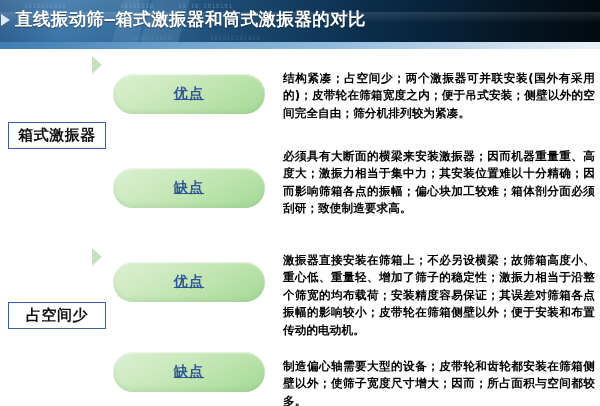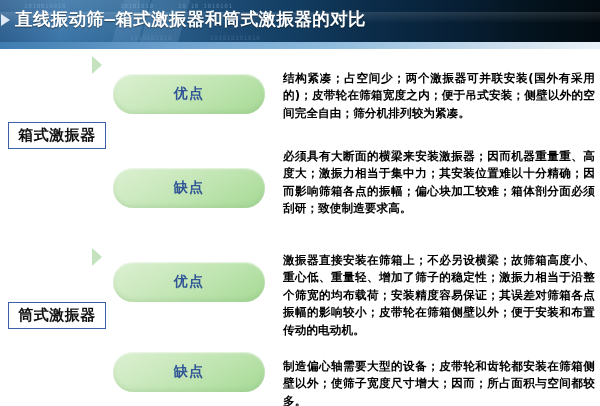--- a/index.html
+++ b/index.html
@@ -163,20 +163,21 @@
                 inset 0 -2px 4px rgba(120,170,110,0.25);
     display: flex;
     align-items: center;
     justify-content: center;
   }
   .pill span {
     font-size: 14px;
     font-weight: bold;
     color: #2f5596;
     letter-spacing: 1.2px;
+    text-decoration: underline;
   }
   #pill-1 { top: 74px; }
   #pill-2 { top: 168px; }
   #pill-3 { top: 262px; }
   #pill-4 { top: 352px; }
 
   
   .body-text {
     position: absolute;
     left: 283px;
@@ -215,21 +216,21 @@
   </div>
   <div id="title-underband"></div>
 
   <div id="wedge-top"></div>
   <div id="wedge-bottom"></div>
 
   <div class="cat-box" id="cat-box-1">
     <span>箱式激振器</span>
   </div>
   <div class="cat-box" id="cat-box-2">
-    <span>筒式激振器</span>
+    <span>占空间少</span>
   </div>
 
   <div class="pill" id="pill-1">
     <span>优点</span>
   </div>
   <div class="pill" id="pill-2">
     <span>缺点</span>
   </div>
   <div class="pill" id="pill-3">
     <span>优点</span>

